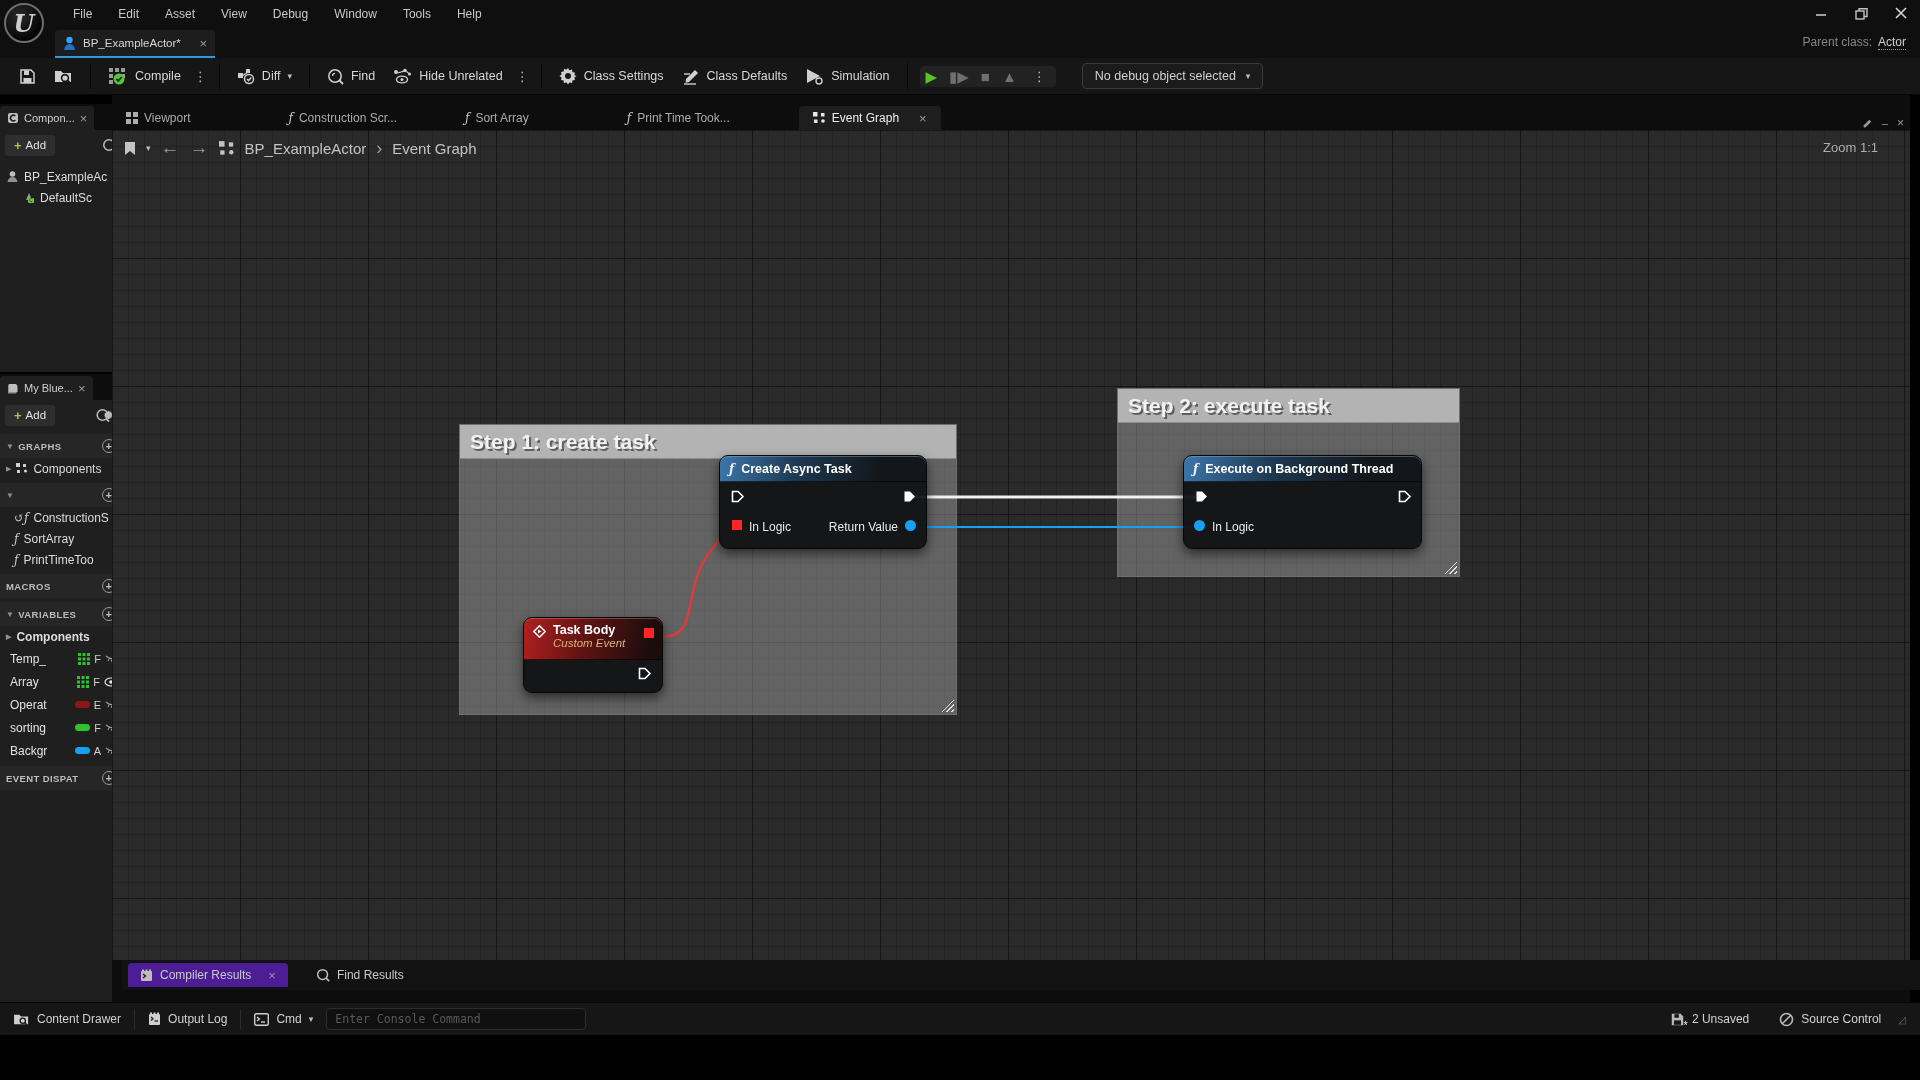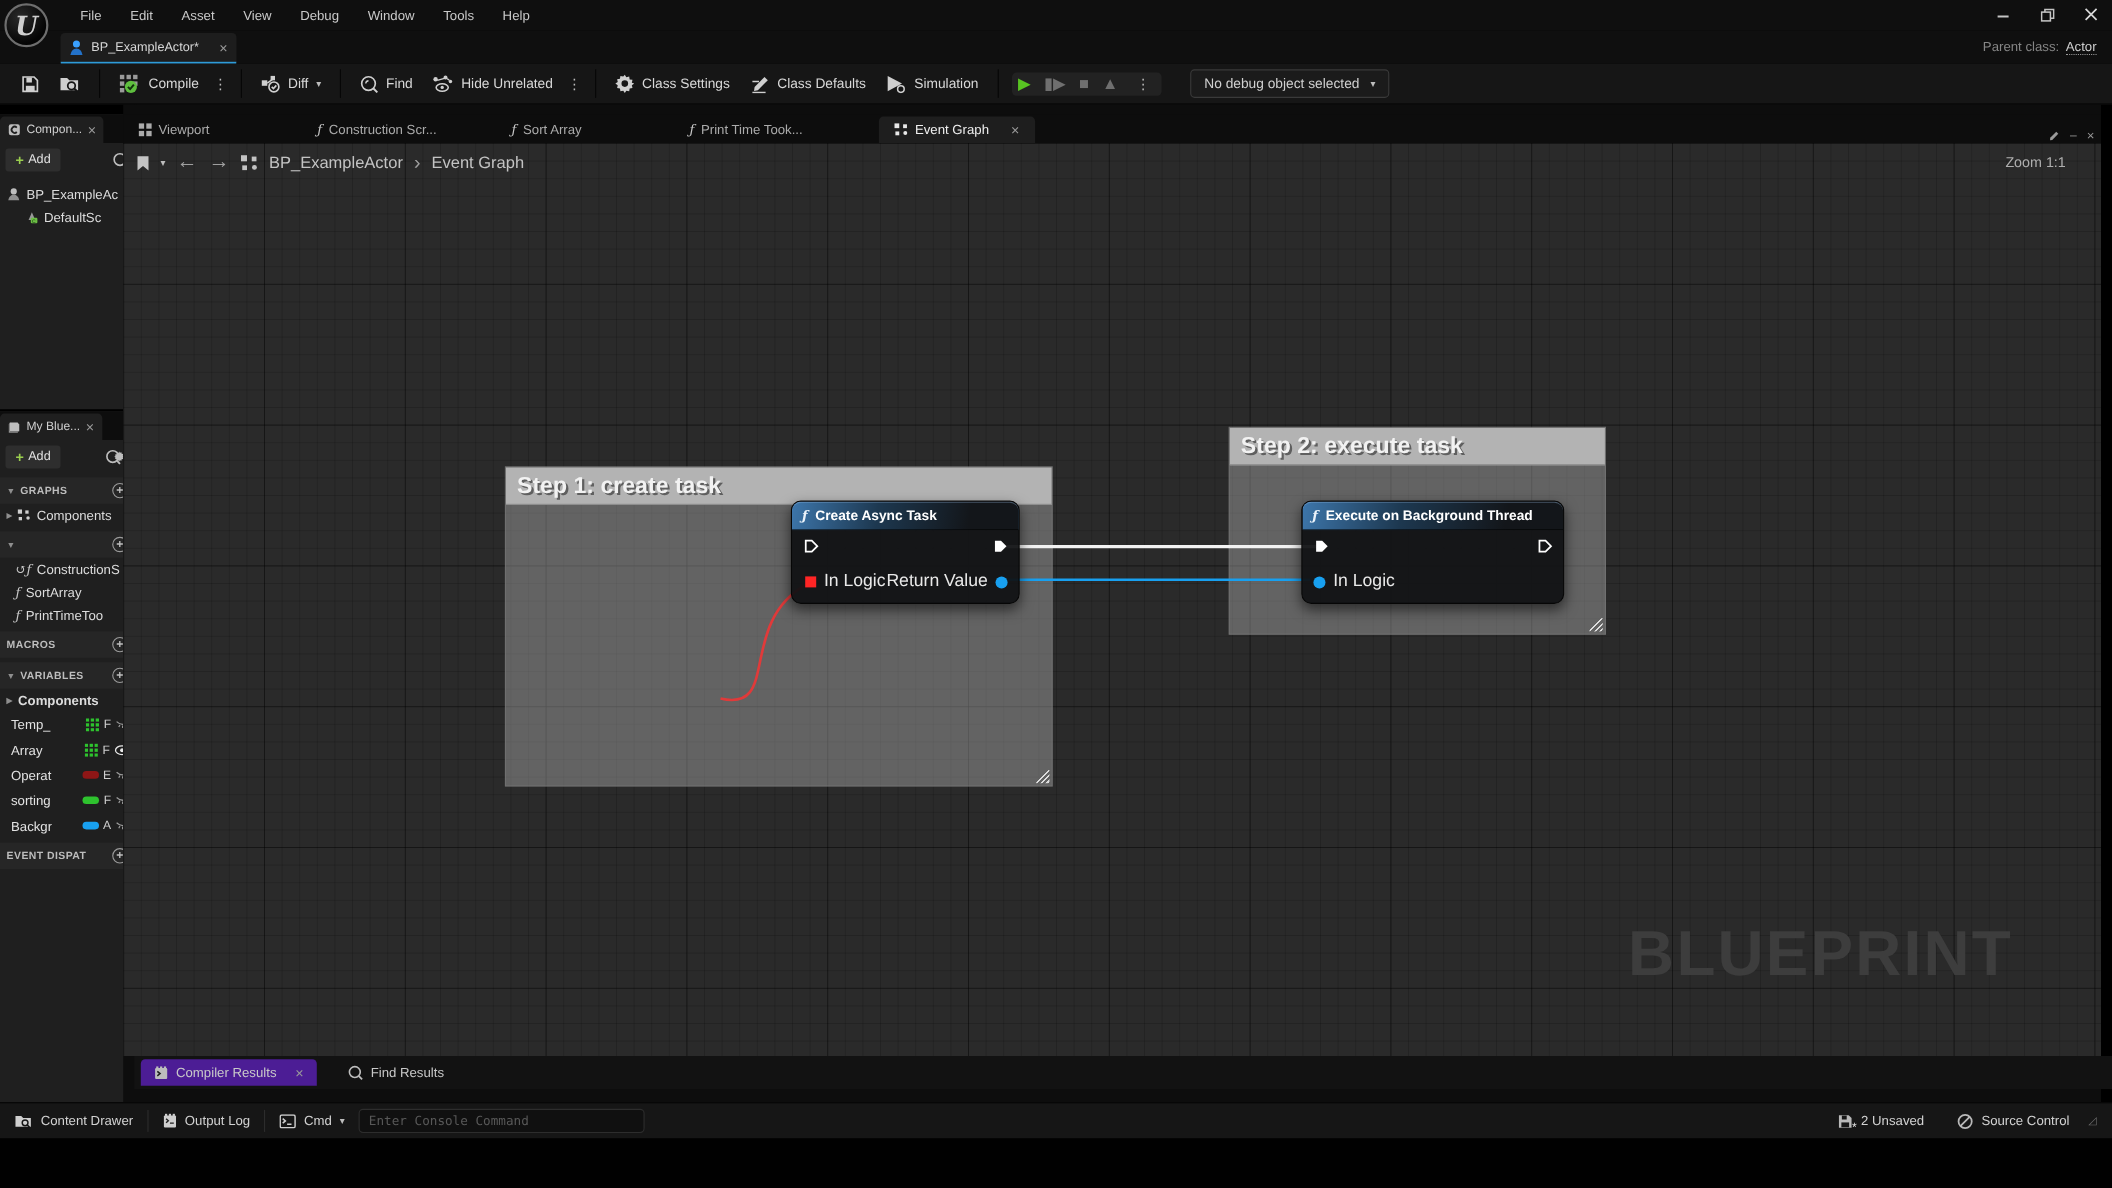--- a/index.html
+++ b/index.html
@@ -108,21 +108,21 @@
   
   .node { position:absolute; border-radius:9px; background:rgba(16,17,19,.94);
           box-shadow:0 5px 12px rgba(0,0,0,.55); border:1px solid #060606; }
   .node-hdr { height:26px; border-radius:8px 8px 0 0; display:flex; align-items:center; gap:7px;
               padding:0 9px; color:#fff; font-size:12.5px; font-weight:bold;
               border-bottom:1px solid rgba(0,0,0,.6);
               box-shadow:inset 0 1px 0 rgba(160,200,240,.35); white-space:nowrap; }
   .hdr-blue { background:linear-gradient(100deg, #3d76ab 0%, #1d3850 38%, #13161a 78%); }
   .hdr-red  { background:linear-gradient(100deg, #b02020 0%, #5e1313 45%, #1c0d0d 90%);
               box-shadow:inset 0 1px 0 rgba(240,160,160,.35); }
-  .pin-row { position:absolute; display:flex; align-items:center; gap:7px; color:#e9e9e9; font-size:16px; }
+  .pin-row { position:absolute; display:flex; gap:7px; color:#e9e9e9; font-size:12px; }
   .exec-pin svg { overflow:visible; }
   .pin-circle { width:11px; height:11px; border-radius:50%; flex:none; }
   .pin-square { width:10px; height:10px; flex:none; }
   .subtitle { font-weight:normal; font-style:italic; font-size:11.5px; color:#d8b27a; }
 
   
   #bottom-tabstrip { position:absolute; left:122px; top:960px; width:1798px; height:30px; background:#121212;
                      display:flex; align-items:center; padding-left:6px; gap:2px; }
   .bottom-tab { display:flex; align-items:center; gap:7px; font-size:12px; color:#c9c9c9;
                 padding:5px 12px; border-radius:4px 4px 0 0; }
@@ -581,21 +581,20 @@
               <rect x="1" y="7.5" width="3.5" height="3.5"></rect>
               <circle cx="10" cy="9" r="1.8"></circle>
             </g>
           </svg>
       </span>
       <span class="crumb">BP_ExampleActor</span>
       <span class="crumb" style="font-size:18px; color:#9f9f9f">›</span>
       <span class="crumb">Event Graph</span>
     </div>
     <span id="zoom-label">Zoom 1:1</span>
-    <div id="watermark">BLUEPRINT</div>
 
     <div class="comment" style="left:347px; top:258px; width:498px; height:291px;margin-top:36px;">
       <div class="comment-hdr">Step 1: create task</div>
       <div class="resize-handle"></div>
     </div>
     <div class="comment" style="left:1005px; top:258px; width:343px; height:189px;">
       <div class="comment-hdr">Step 2: execute task</div>
       <div class="resize-handle"></div>
     </div>
 
@@ -627,20 +626,42 @@
       <div class="pin-row" style="left:12px; top:64px;">
         <span class="pin-square" style="background:var(--pin-red)"></span>
         <span>In Logic</span>
       </div>
       <div class="pin-row" style="right:10px; top:64px;">
         <span>Return Value</span>
         <span class="pin-circle" style="background:var(--pin-blue)"></span>
       </div>
     </div>
 
+    <div class="node" style="left:411px; top:487px; width:140px; height:76px;">
+      <div class="node-hdr hdr-red" style="height:42px; align-items:flex-start; padding-top:5px;">
+        <span style="margin-top:2px">
+          <svg width="13" height="13" viewBox="0 0 13 13">
+              <path d="M6.5 .8 L12.2 6.5 L6.5 12.2 L.8 6.5 z" fill="none" stroke="#fff" stroke-width="1.5"></path>
+              <path d="M5 4.5 L8.5 6.5 L5 8.5 z" fill="#fff"></path>
+            </svg>
+        </span>
+        <span>
+          <div>Task Body</div>
+          <div class="subtitle">Custom Event</div>
+        </span>
+      </div>
+      <span class="pin-square abs" style="right:8px; top:10px; background:var(--pin-red)"></span>
+      <div class="pin-row" style="right:10px; top:48px;">
+        <span class="exec-pin">
+          <svg width="15" height="15" viewBox="0 0 15 15">
+              <path d="M2.5 2.5 H8 L13 7.5 L8 12.5 H2.5 z" fill="none" stroke="#fff" stroke-width="1.6"></path>
+            </svg>
+        </span>
+      </div>
+    </div>
 
     <div class="node" style="left:1071px; top:325px; width:239px; height:94px;">
       <div class="node-hdr hdr-blue">
         <span class="ficon" style="color:#eaf2fa">ƒ</span>
         <span>Execute on Background Thread</span>
       </div>
       <div class="pin-row" style="left:10px; top:33px;">
         <span class="exec-pin">
           <svg width="15" height="15" viewBox="0 0 15 15">
               <path d="M2.5 2.5 H8 L13 7.5 L8 12.5 H2.5 z" fill="#fff"></path>

